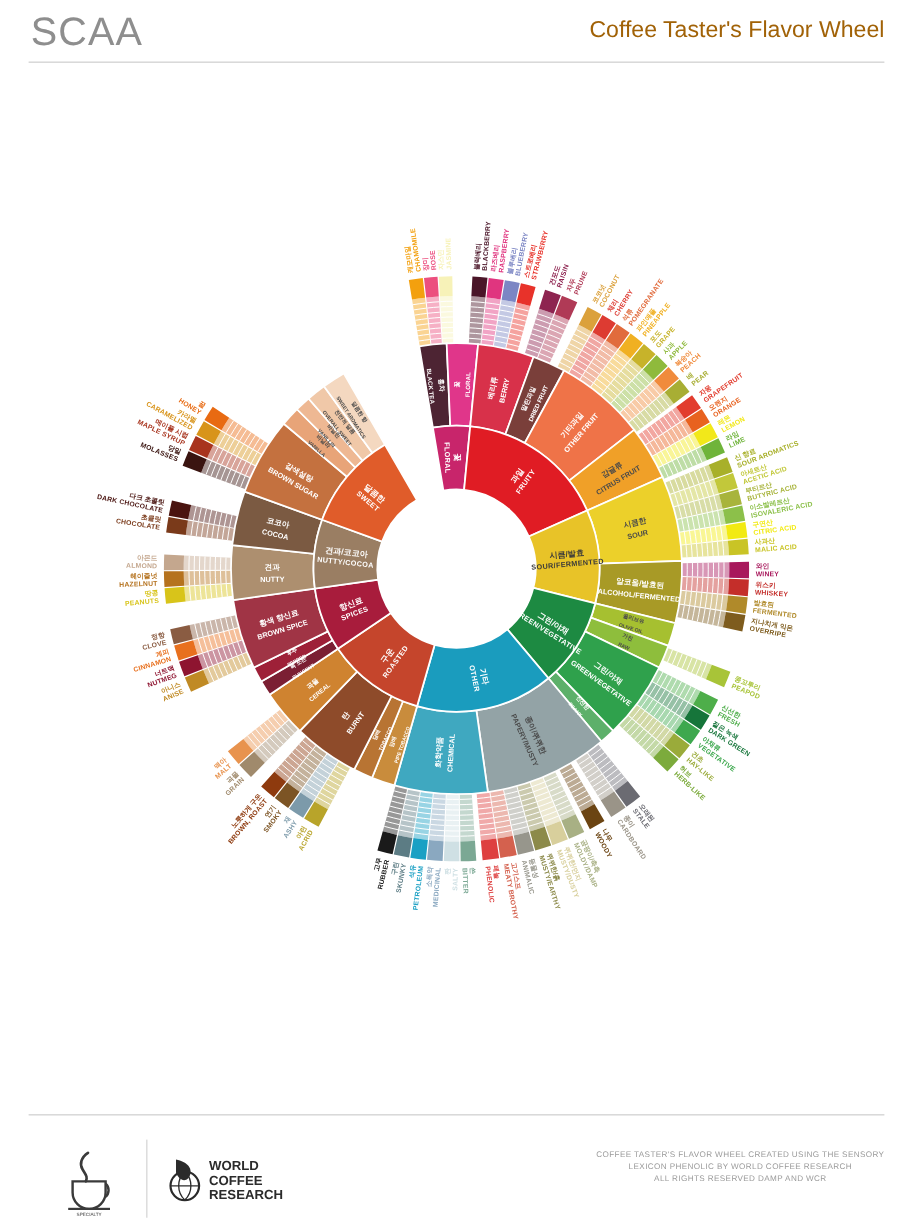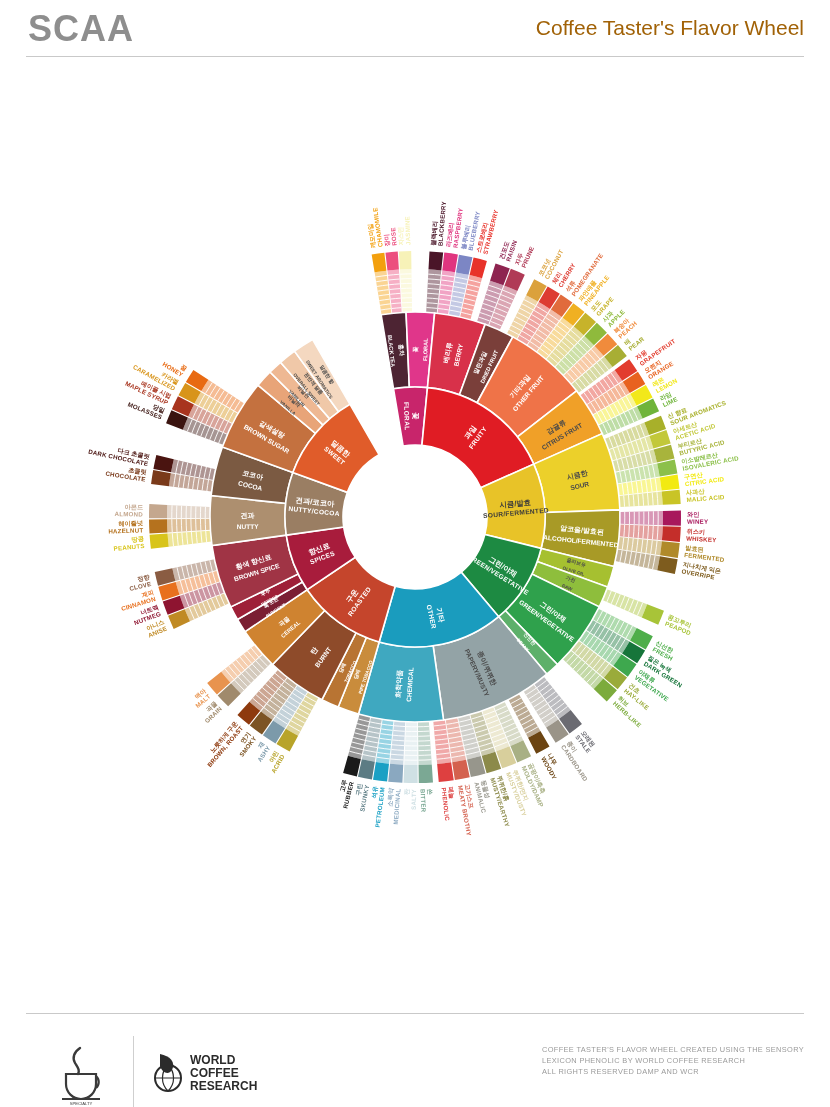--- a/index.html
+++ b/index.html
@@ -1,28 +1,28 @@
 <!DOCTYPE html>
 <html><head>
 <meta charset="utf-8">
 <style>
   html,body{margin:0;padding:0;background:#fff;}
   body{width:830px;height:1107px;font-family:"Liberation Sans",sans-serif;overflow:hidden;}
   .page{position:relative;width:830px;height:1107px;background:#fff;}
   .header{position:absolute;left:0;top:0;width:830px;height:62px;}
-  .brand{position:absolute;left:28px;top:8px;font-size:36px;letter-spacing:1px;color:#8e8e8e;font-weight:700;font-family:"Liberation Sans",sans-serif;}
+  .brand{position:absolute;left:28px;top:8px;font-size:36px;letter-spacing:1px;color:#8e8e8e;font-weight:400;font-family:"Liberation Sans",sans-serif;}
   .subtitle{position:absolute;right:26px;top:16px;font-size:21px;color:#a16207;font-family:"Liberation Sans",sans-serif;}
   .rule-top{position:absolute;left:26px;top:56px;width:778px;height:1px;background:#c9c9c9;}
   .rule-bot{position:absolute;left:26px;top:1013px;width:778px;height:1px;background:#c9c9c9;}
   .wheel-wrap{position:absolute;left:0;top:62px;width:830px;height:950px;}
   .footer{position:absolute;left:0;top:1020px;width:830px;height:87px;}
   .scaa-logo{position:absolute;left:36px;top:22px;width:90px;height:66px;}
   .divider-v{position:absolute;left:133px;top:16px;width:1px;height:76px;background:#cfcfcf;}
   .wcr-logo{position:absolute;left:150px;top:28px;width:120px;height:50px;}
-  .credit{position:absolute;right:26px;top:24px;text-align:left;font-size:7.4px;line-height:11px;color:#9a9a9a;letter-spacing:.35px;font-family:"Liberation Sans",sans-serif;}
+  .credit{position:absolute;right:26px;top:24px;text-align:center;font-size:7.4px;line-height:11px;color:#9a9a9a;letter-spacing:.35px;font-family:"Liberation Sans",sans-serif;}
   .credit div{white-space:nowrap;}
   svg{display:block;}
   text{font-family:"Liberation Sans",sans-serif;}
 </style>
 </head>
 <body>
 
 <div class="page">
 
   <div class="header">

